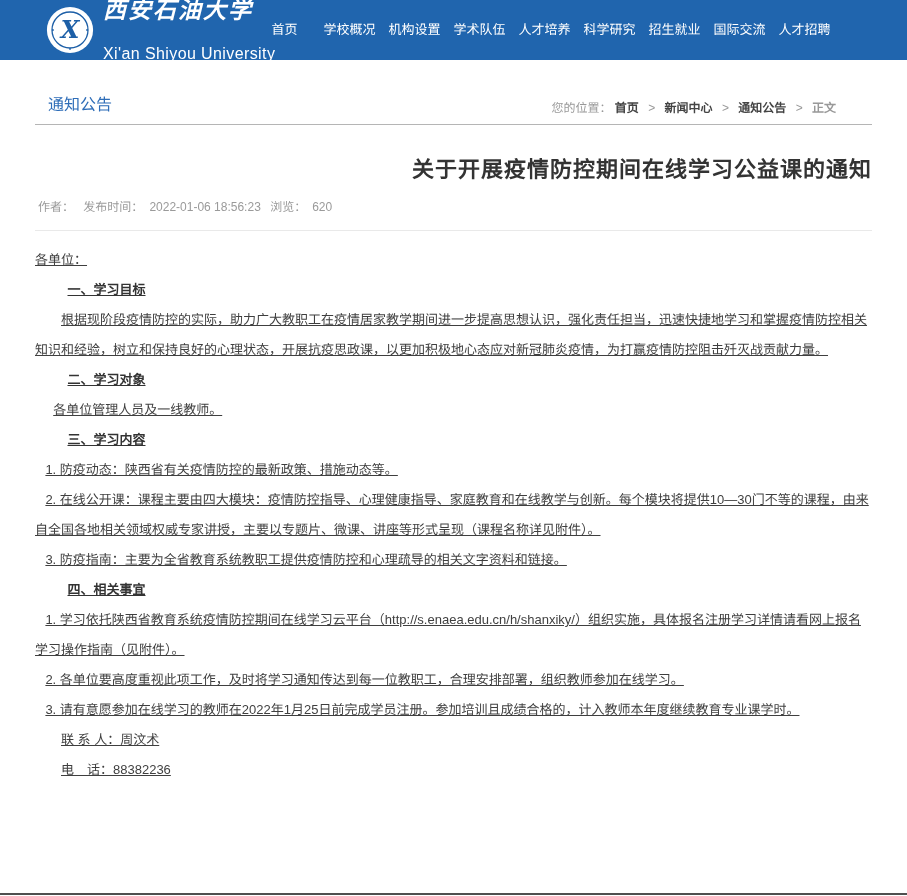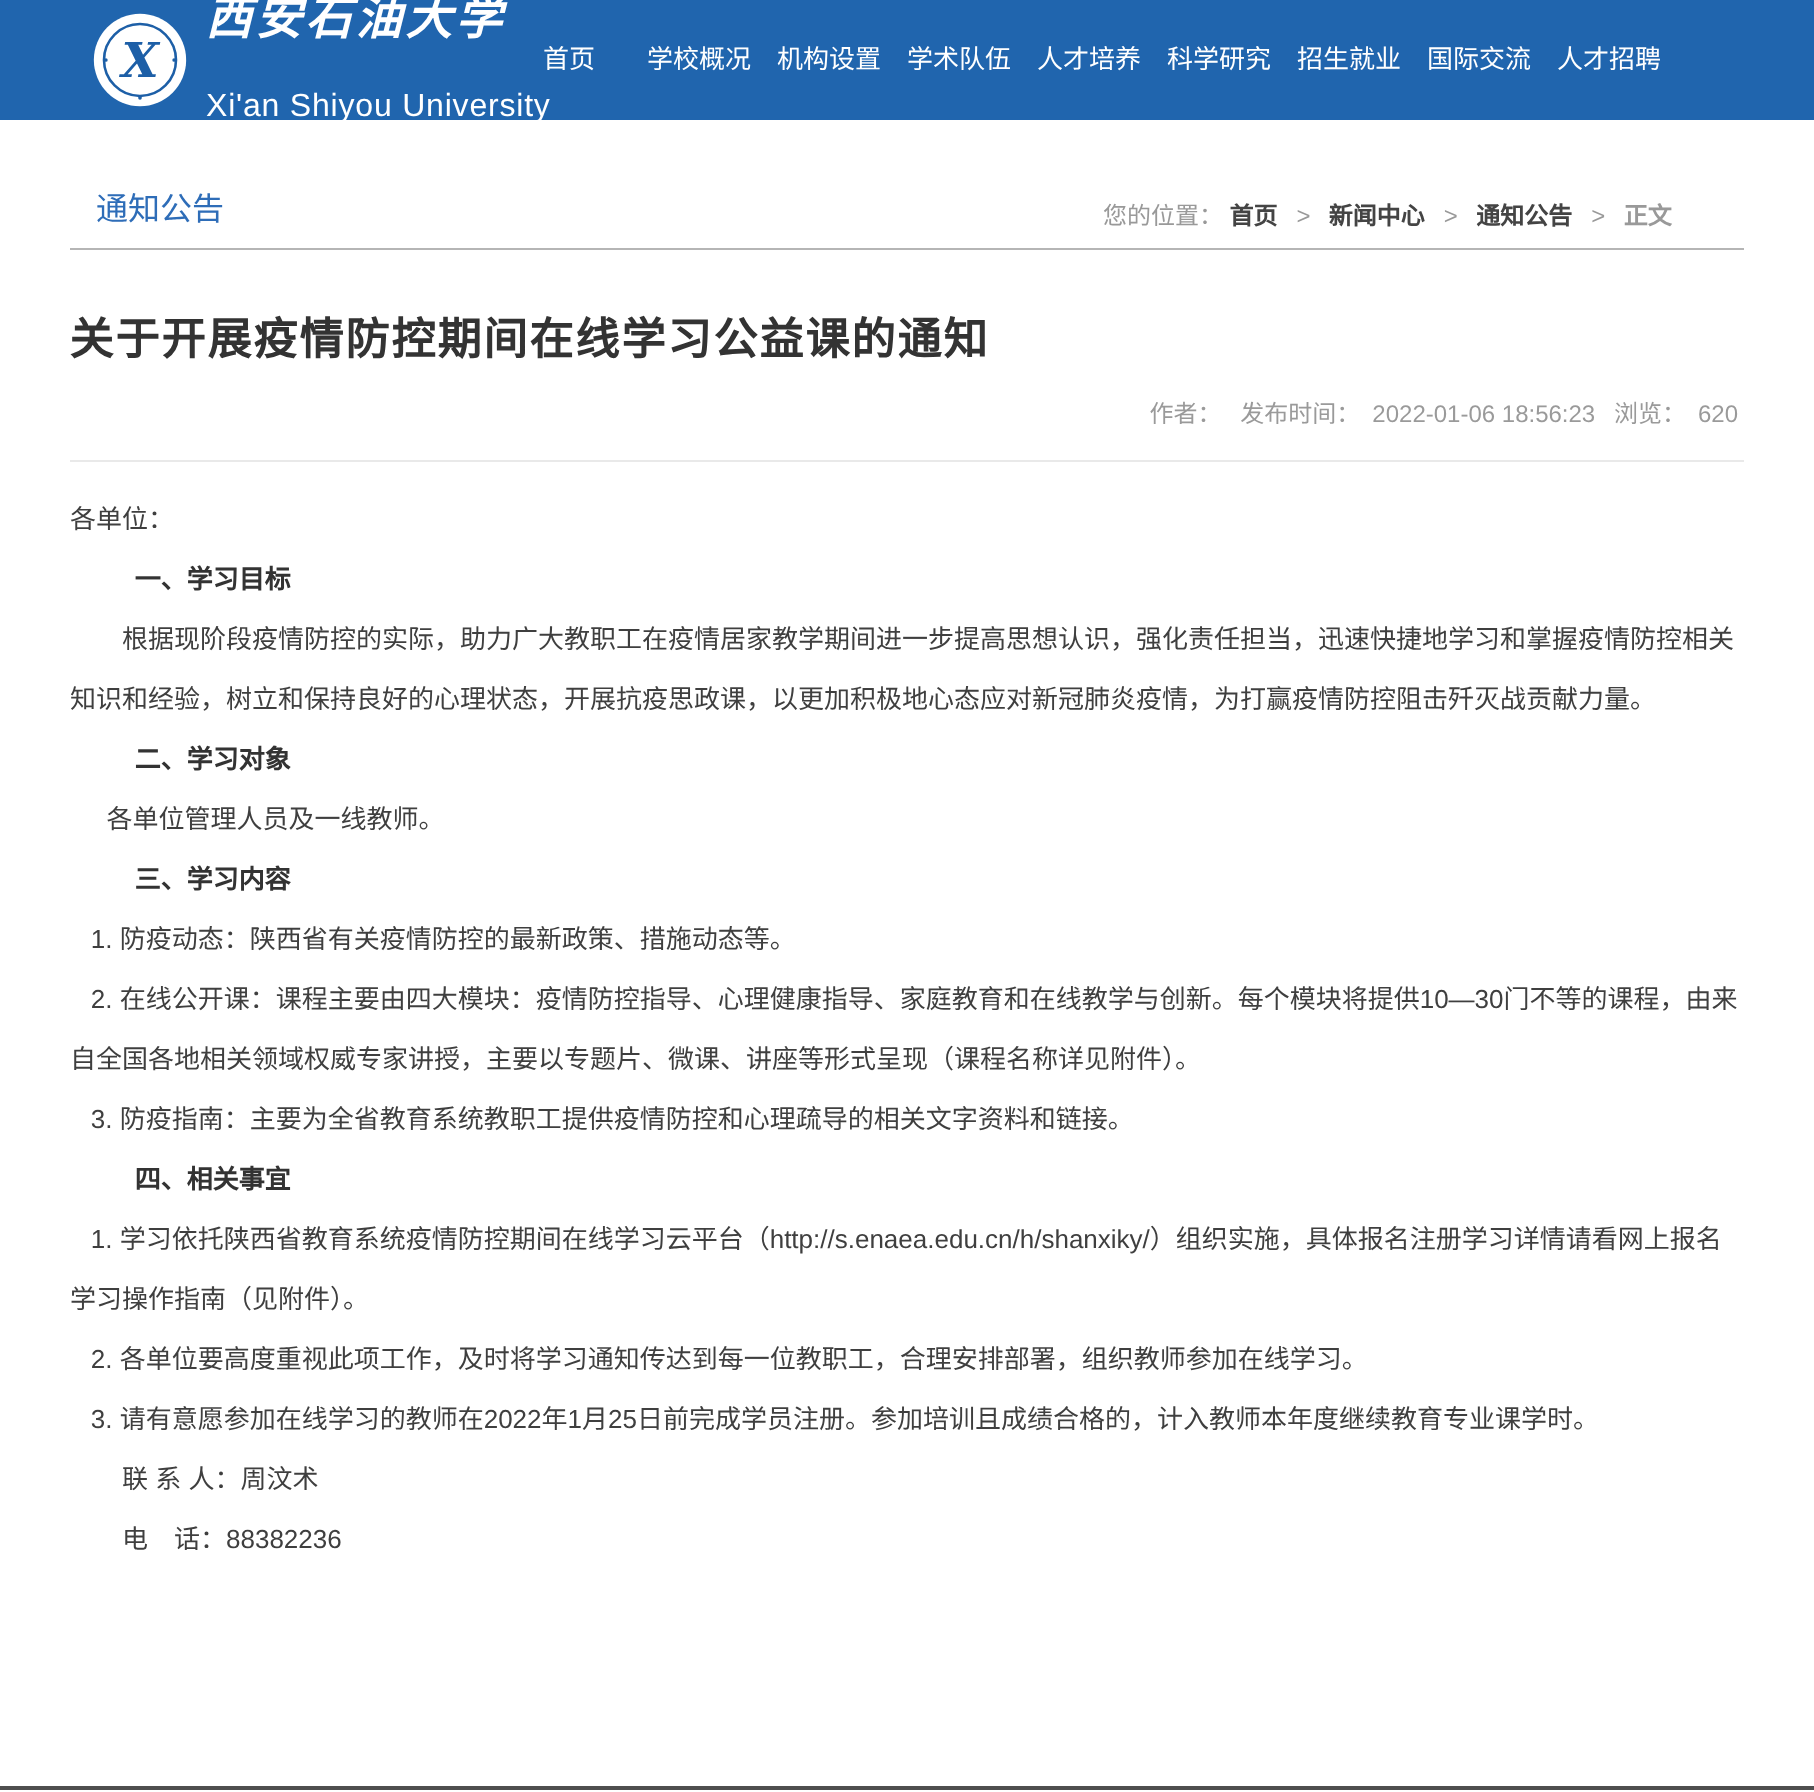--- a/index.html
+++ b/index.html
@@ -35,31 +35,31 @@
     display:flex; justify-content:space-between; align-items:flex-end;
   }
   .section-title { color:#2e6db8; font-size:16px; padding-left:13px; }
   .breadcrumb { font-size:12px; color:#999; padding-right:36px; white-space:nowrap; }
   .breadcrumb .crumb-label { color:#444; font-weight:bold; cursor:pointer; }
   .breadcrumb .crumb.current .crumb-label { color:#999; font-weight:bold; cursor:default; }
   .breadcrumb .crumb-sep { color:#999; margin:0 6px; font-style:normal; }
   .breadcrumb .crumb:last-of-type .crumb-sep { display:none; }
   
   .article-title {
-    margin:26px 35px 0; text-align:left;
+    margin:26px 35px 0; text-align:right;
     font-size:22px; font-weight:bold; color:#333; letter-spacing:1px;
   }
   .article-meta {
-    margin:14px 35px 0; text-align:right;
+    margin:14px 35px 0; text-align:left;
     font-size:12px; color:#9a9a9a;
     padding-bottom:16px; border-bottom:1px solid #e9e9e9;
   }
   .article-meta span { margin:0 3px; }
   .article-body { margin:14px 35px 0; font-size:13px; line-height:30px; color:#3f3f3f; }
-  .article-body p { margin:0; }
+  .article-body p { margin:0;text-decoration:underline; }
   .p-plain   { text-indent:0; }
   .p-body    { text-indent:2em; }
   .p-sub     { text-indent:1.4em; }
   .p-item    { text-indent:0.8em; }
   .p-heading { text-indent:2.5em; font-weight:bold; color:#333; }
   
   .bottom-rule { position:absolute; left:0; right:0; bottom:1px; height:0; border-top:2px solid #4f4f4f; }
   
   .seal { flex:0 0 auto; }
 </style>

